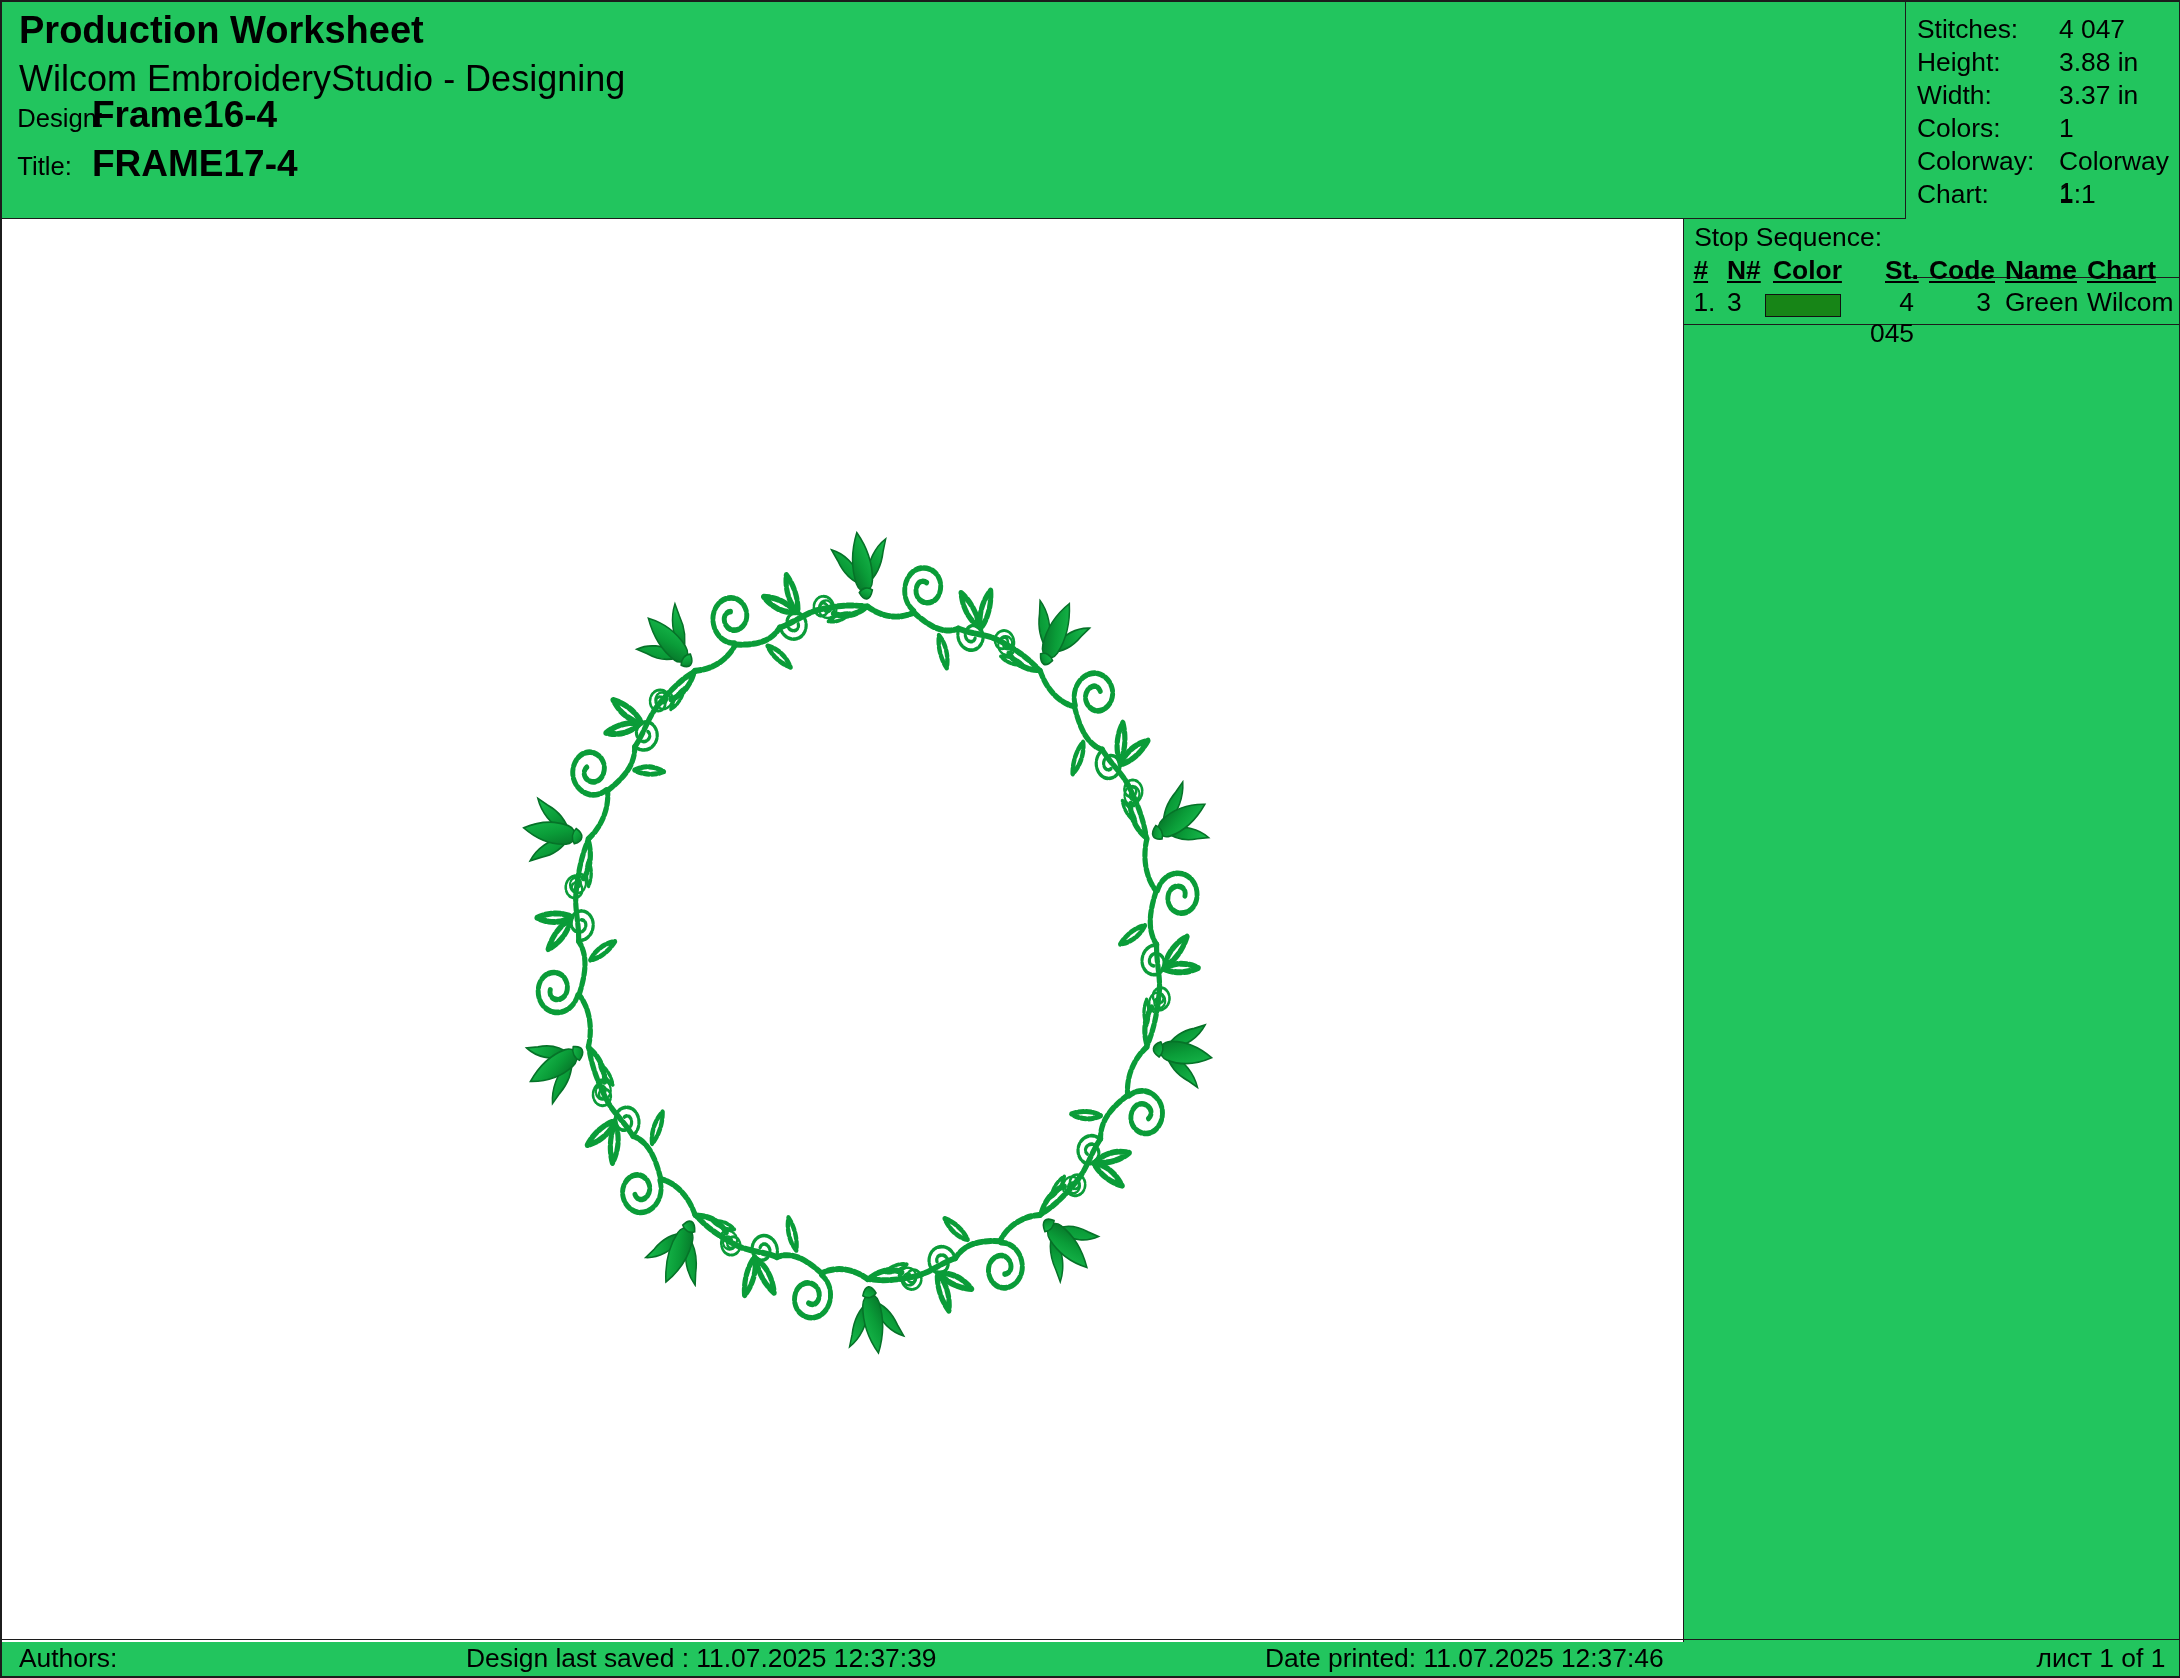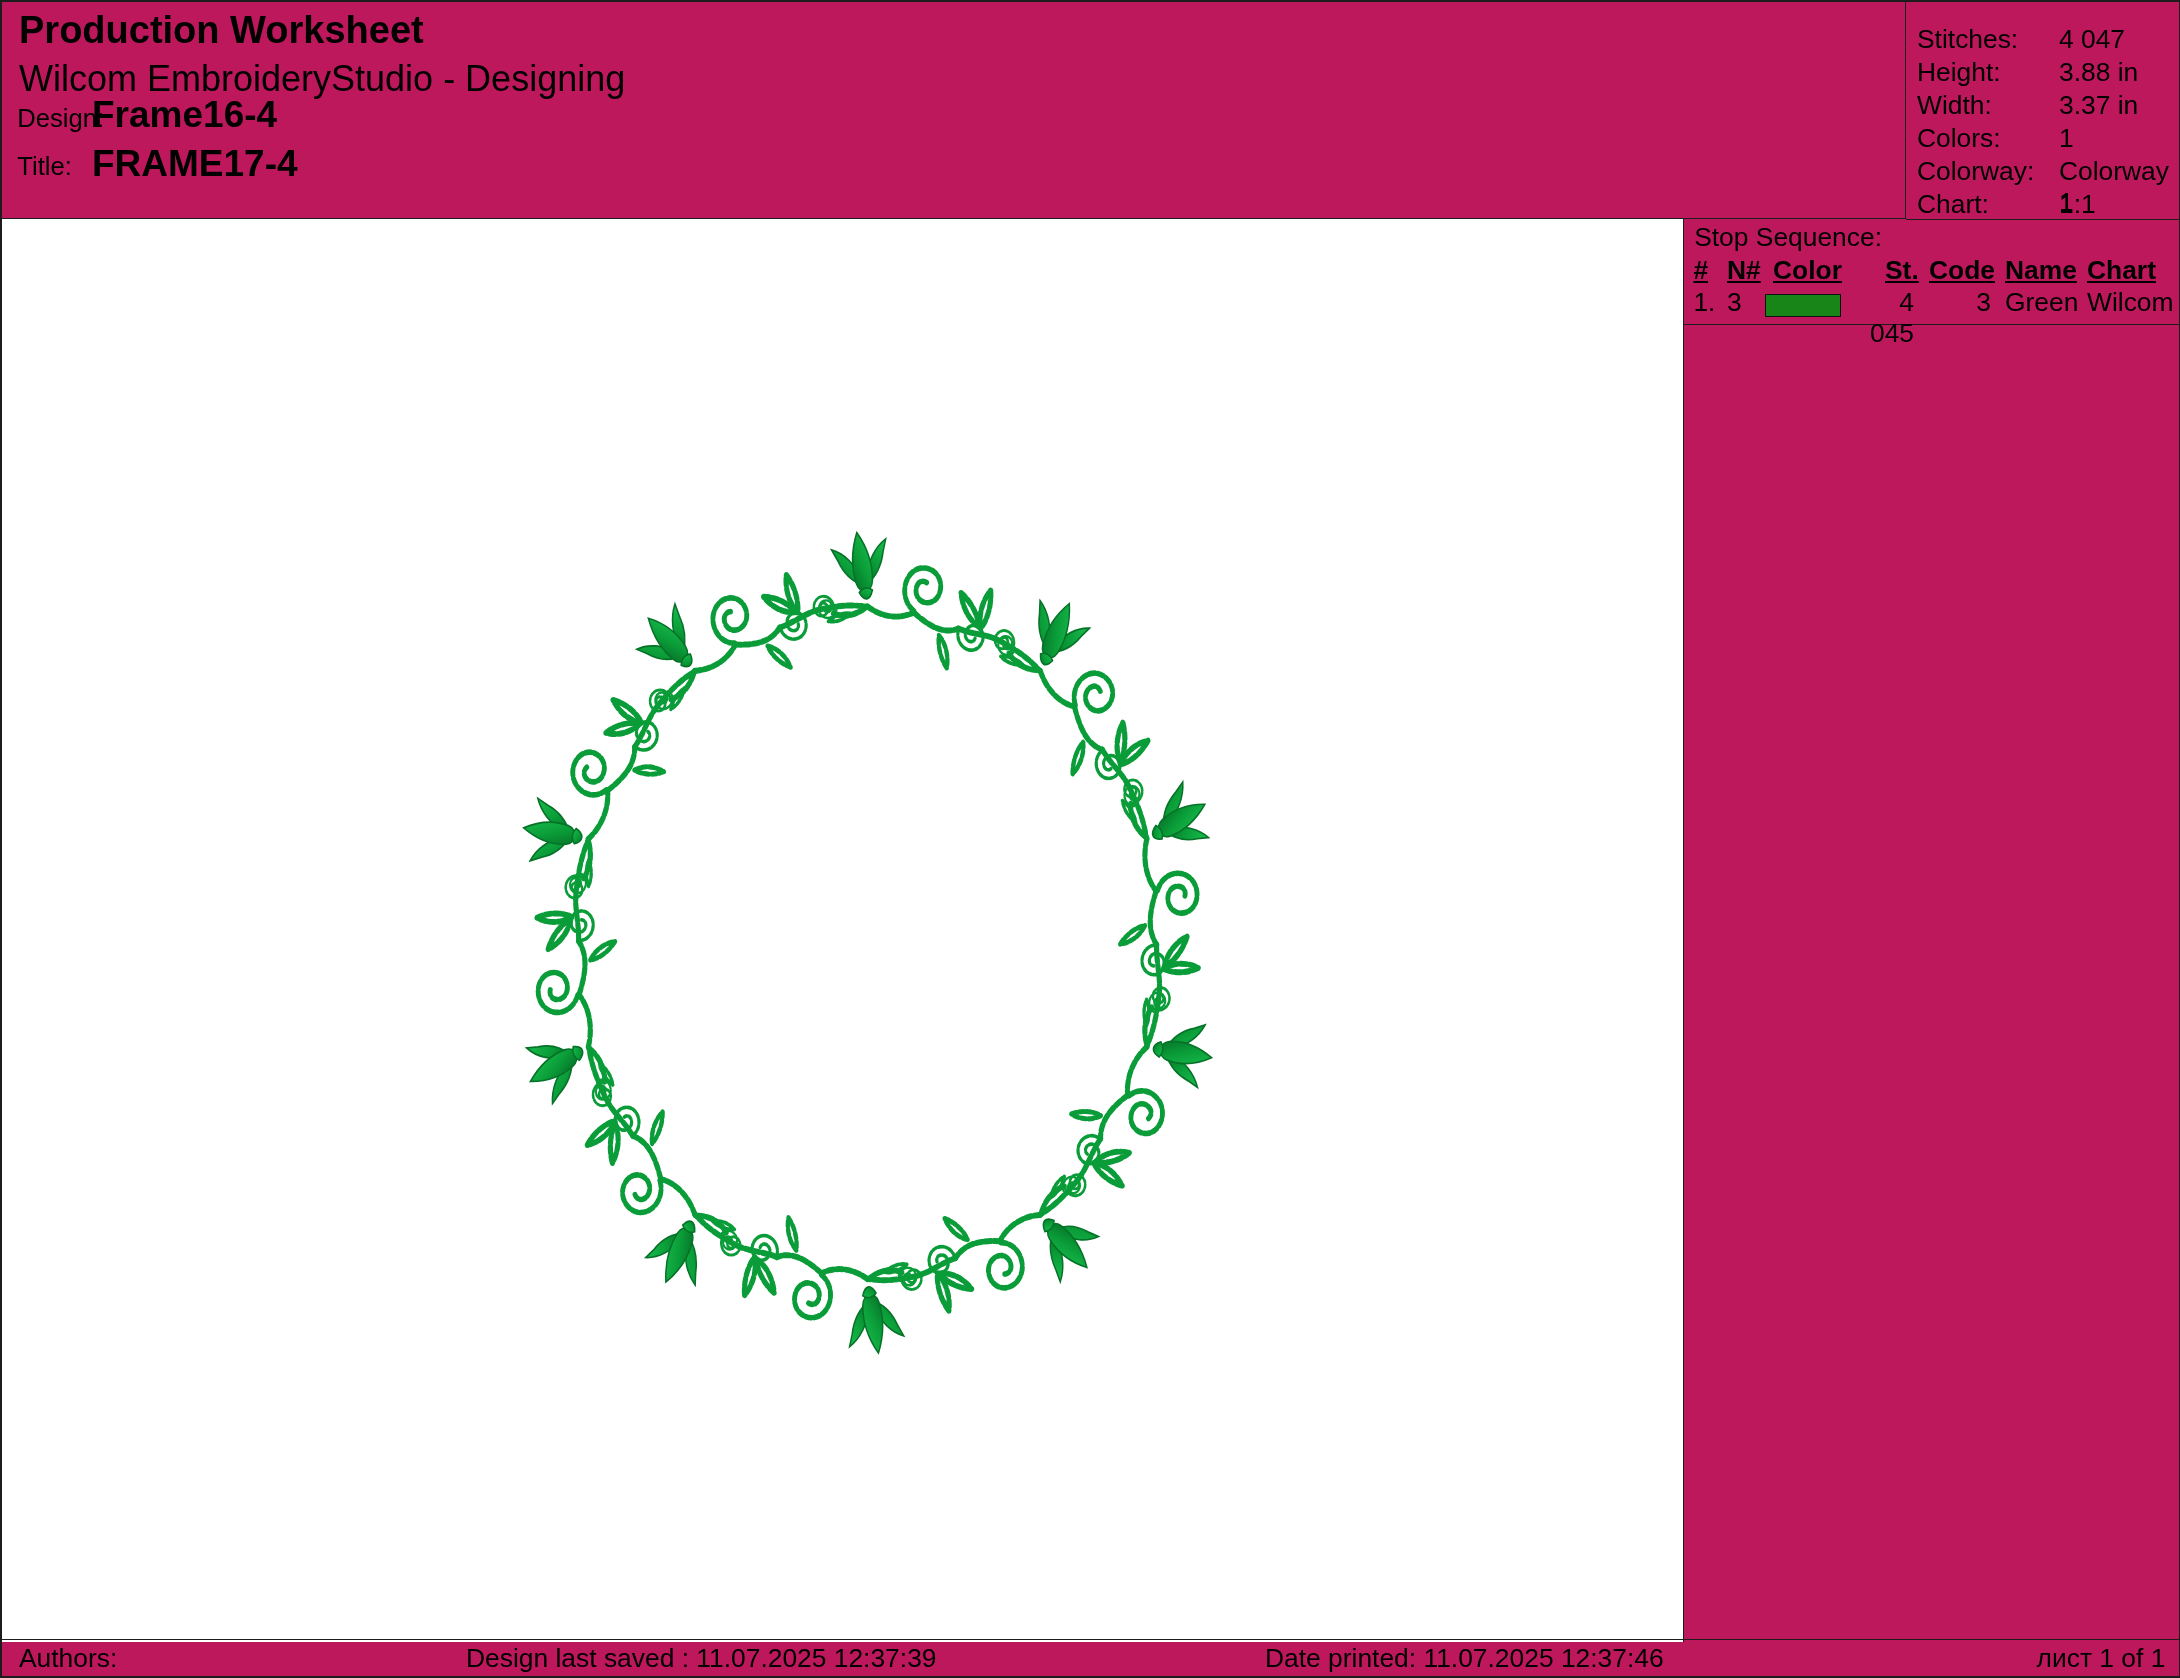--- a/index.html
+++ b/index.html
@@ -1,34 +1,34 @@
 <!DOCTYPE html>
 <html style="font-size:13.6px"><head>
 <meta charset="utf-8">
 <style>
   html,body{margin:0;padding:0;background:#888;}
   .screen{
-    position:relative;width:2181px;height:1678px;background:#be185d;
+    position:relative;width:2181px;height:1678px;background:#22c55e;
     font-family:"Liberation Sans","DejaVu Sans",sans-serif;color:#000;
     box-sizing:border-box;border:2.6px solid #1c1c1c;overflow:hidden;
   }
   
   .header-box{position:absolute;left:0;top:0;width:1904px;height:217px;
     border-right:1.7px solid #1c1c1c;border-bottom:1.7px solid #1c1c1c;box-sizing:border-box;}
   .page-title{position:absolute;left:17px;top:6.8px;font-size:38px;font-weight:bold;letter-spacing:0;}
   .app-subtitle{position:absolute;left:17px;top:56px;font-size:36px;}
   .meta-label{position:absolute;font-size:25.6px;}
   .meta-value{position:absolute;font-size:37px;font-weight:bold;}
   .design-label{left:15.3px;top:102px;}
   .design-value{left:90px;top:92px;}
   .title-label{left:15.3px;top:150px;}
   .title-value{left:90px;top:141px;}
   
-  .stats-box{position:absolute;left:1904px;top:0;width:274px;height:218px;
-    border-bottom:1.7px solid #1c1c1c;box-sizing:border-box;padding-top:22px;}
+  .stats-box{position:absolute;left:1904px;top:0;width:274px;height:276px;
+    border-bottom:1.7px solid #1c1c1c;box-sizing:border-box;padding-top:12px;}
   .stat-row{position:relative;height:33px;}
   .stat-label{position:absolute;left:11px;font-size:26.4px;}
   .stat-value{position:absolute;left:133px;font-size:26.4px;margin-left:20px;}
   
   .right-panel{position:absolute;left:1681px;top:217px;width:548px;height:1423px;
     border-left:1.7px solid #1c1c1c;box-sizing:border-box;}
   .stopseq-box{position:absolute;left:0;top:0;width:100%;height:106px;
     border-bottom:1.7px solid #1c1c1c;box-sizing:border-box;font-size:26.4px;}
   .stopseq-heading{position:absolute;left:10.2px;top:3.4px;}
   .ss-col{position:absolute;top:36px;font-weight:bold;text-decoration:underline;}

